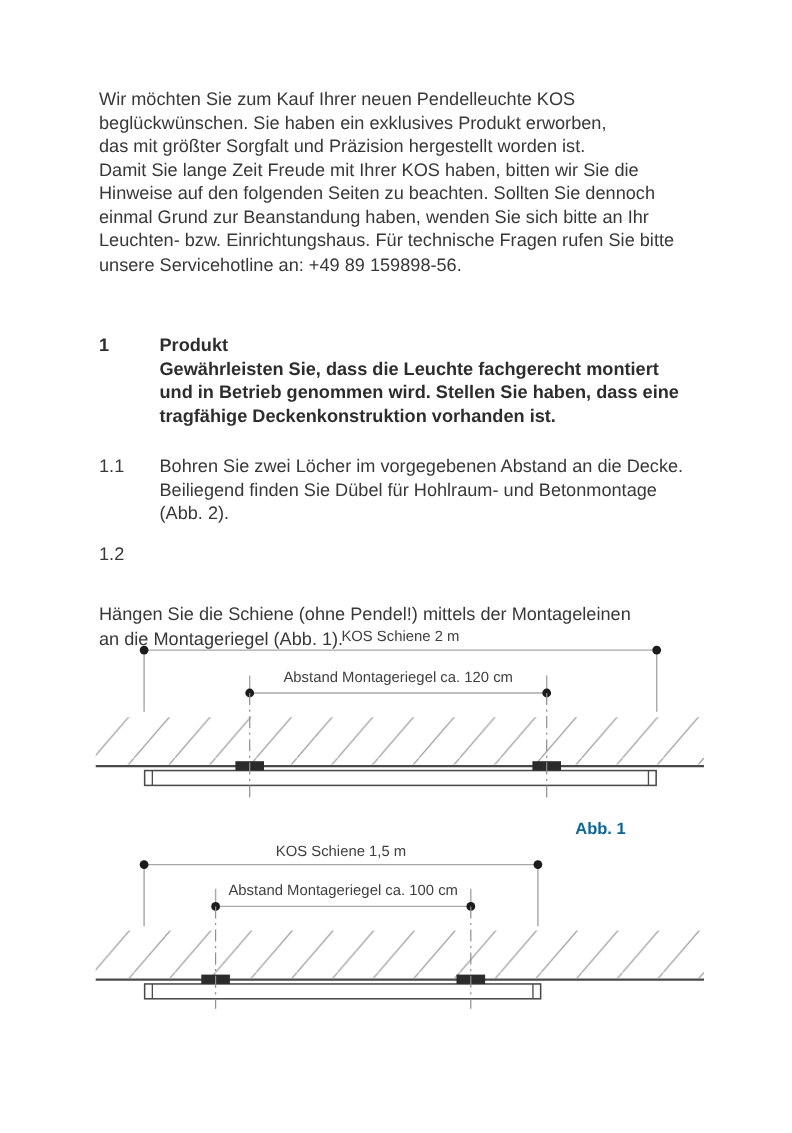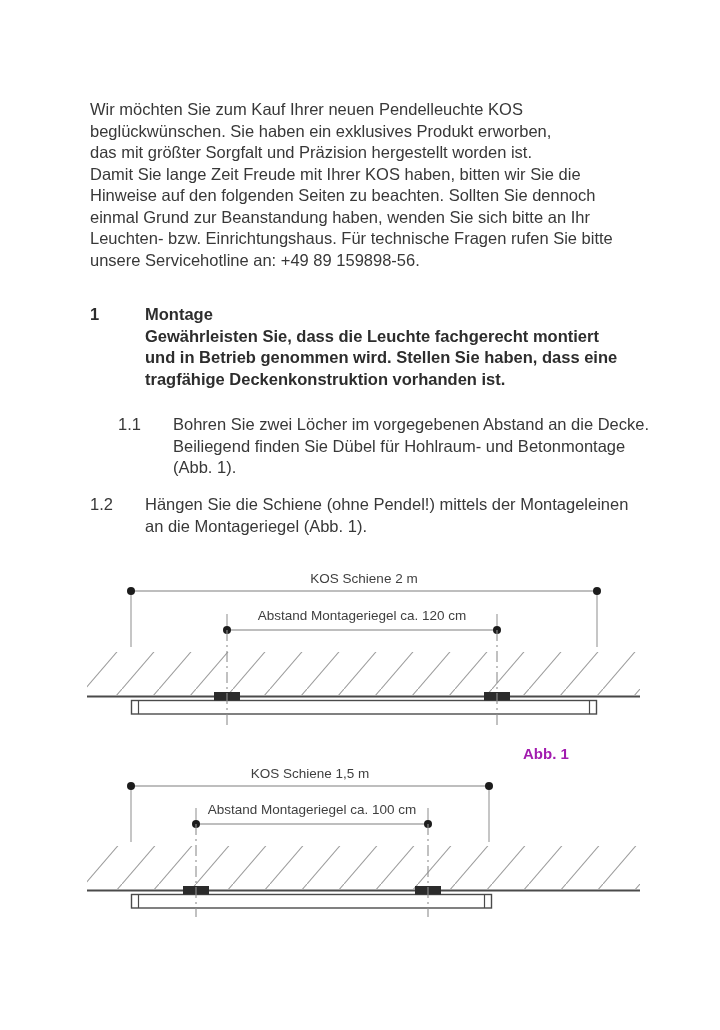--- a/index.html
+++ b/index.html
@@ -6,38 +6,38 @@
   body {
     width: 720px; height: 1030px;
     background: #ffffff;
     font-family: "Liberation Sans", "DejaVu Sans", sans-serif;
     color: #383838;
     position: relative;
     overflow: hidden;
   }
   .abs { position: absolute; }
   .intro {
-    left: 90px; top: 99px; width: 556px;
+    left: 90px; top: 80px; width: 556px;
     font-size: 16.5px; line-height: 21.5px;
     white-space: pre-line;
   }
   .section {
     left: 90px; width: 556px;
     display: flex; align-items: flex-start;
     font-size: 16.5px; line-height: 21.6px;
   }
   .section .num { width: 55px; flex: 0 0 55px; }
   .section .content { flex: 1; white-space: pre-line; }
   .section.bold { font-weight: bold; color: #2d2d2d; }
   #section-1   { top: 304px; }
-  #section-1-1 { top: 414px; margin-left: 28px; }
-  #section-1-2 { top: 494px; }
+  #section-1-1 { top: 414px; }
+  #section-1-2 { top: 494px; flex-direction: column; }
   .fig-caption {
     left: 523px; top: 745px;
-    font-size: 15px; font-weight: bold; color: #a21caf;
+    font-size: 15px; font-weight: bold; color: #0369a1;
   }
   svg { display: block; }
   svg text {
     font-family: "Liberation Sans", "DejaVu Sans", sans-serif;
     font-size: 13.5px;
     fill: #3f3f3f;
   }
   #figure-1 { left: 85px; top: 560px; }
   #figure-2 { left: 85px; top: 755px; }
 </style>
@@ -48,31 +48,31 @@
 beglückwünschen. Sie haben ein exklusives Produkt erworben,
 das mit größter Sorgfalt und Präzision hergestellt worden ist.
 Damit Sie lange Zeit Freude mit Ihrer KOS haben, bitten wir Sie die
 Hinweise auf den folgenden Seiten zu beachten. Sollten Sie dennoch
 einmal Grund zur Beanstandung haben, wenden Sie sich bitte an Ihr
 Leuchten- bzw. Einrichtungshaus. Für technische Fragen rufen Sie bitte
 unsere Servicehotline an: +49 89 159898-56.</div>
 
 <div class="abs section bold" id="section-1">
   <div class="num">1</div>
-  <div class="content"><span>Montage</span>
+  <div class="content"><span>Produkt</span>
 <span>Gewährleisten Sie, dass die Leuchte fachgerecht montiert
 und in Betrieb genommen wird. Stellen Sie haben, dass eine
 tragfähige Deckenkonstruktion vorhanden ist.</span></div>
 </div>
 
 <div class="abs section" id="section-1-1">
   <div class="num">1.1</div>
   <div class="content">Bohren Sie zwei Löcher im vorgegebenen Abstand an die Decke.
 Beiliegend finden Sie Dübel für Hohlraum- und Betonmontage
-(Abb. 1).</div>
+(Abb. 2).</div>
 </div>
 
 <div class="abs section" id="section-1-2">
   <div class="num">1.2</div>
   <div class="content">Hängen Sie die Schiene (ohne Pendel!) mittels der Montageleinen
 an die Montageriegel (Abb. 1).</div>
 </div>
 
 <svg id="figure-1" class="abs" width="560" height="212" viewBox="0 0 560 212">
   <defs>

